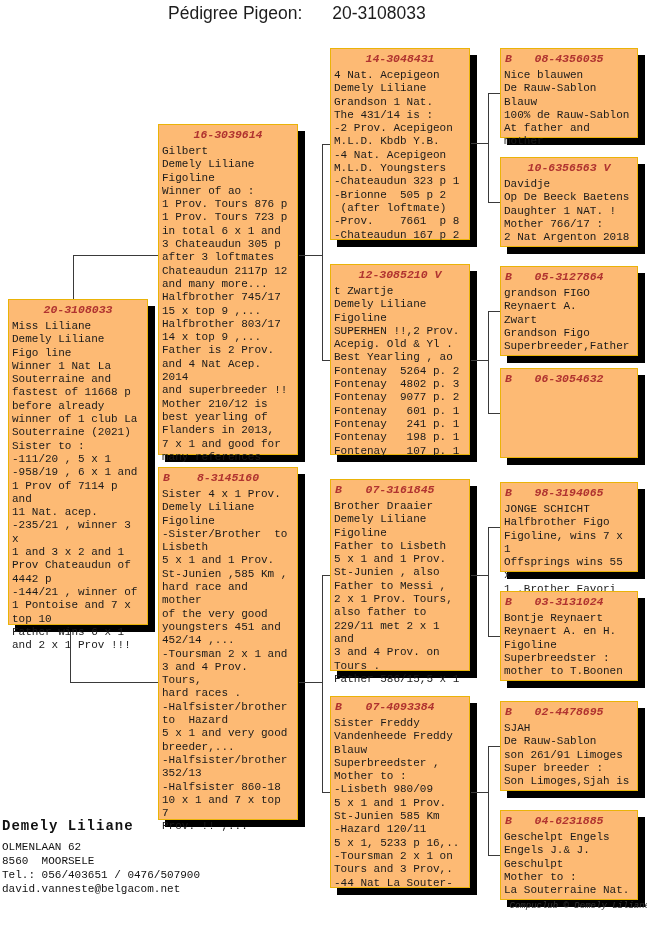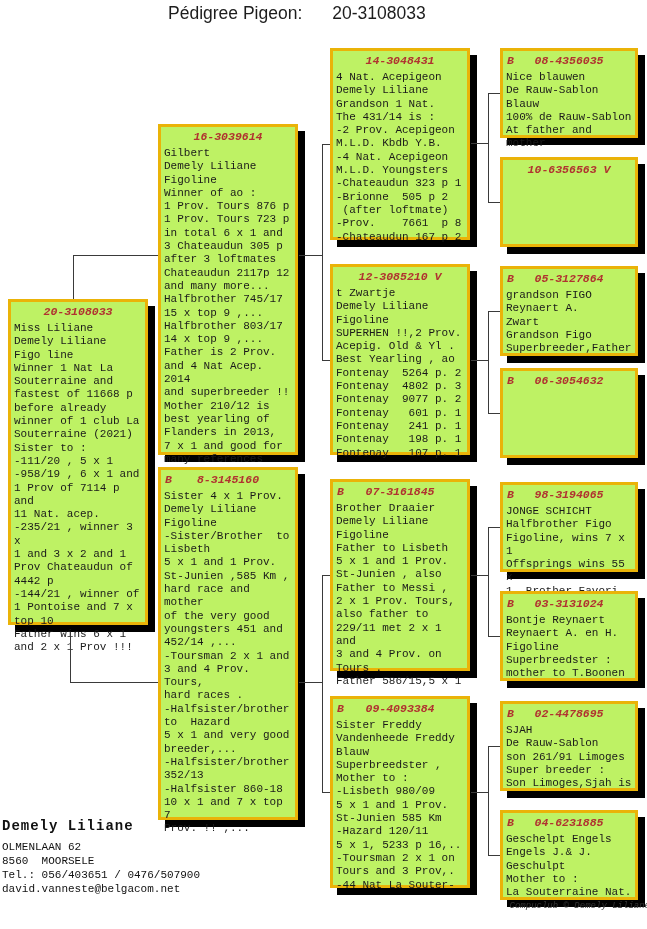--- a/index.html
+++ b/index.html
@@ -1,21 +1,21 @@
 <!DOCTYPE html>
 <html><head>
 <meta charset="utf-8">
 <style>
   html,body{margin:0;padding:0;background:#fff;}
   #page{position:relative;width:647px;height:929px;background:#ffffff;overflow:hidden;
         font-family:"Liberation Mono","DejaVu Sans Mono",monospace;padding-left:12px;}
   #header{position:absolute;left:168px;top:3px;display:flex;gap:30px;
           font-family:"Liberation Sans","DejaVu Sans",sans-serif;
           font-size:17.5px;color:#1d1d1d;white-space:nowrap;}
-  .pbox{position:absolute;background:#bef264;border:3px solid #eab308;
+  .pbox{position:absolute;background:#fdba74;border:1px solid #eab308;
         box-shadow:7px 7px 0 0 #000;box-sizing:border-box;}
   .ptitle{position:relative;text-align:center;font-size:11.5px;font-weight:bold;font-style:italic;
           color:#b03330;padding-top:3px;height:15px;white-space:nowrap;}
   .country{position:absolute;left:4px;top:3px;}
   .pbody{padding:2px 3px 0 3px;font-size:11px;line-height:13.3px;color:#1a1a1a;
          white-space:pre-wrap;}
   .hline,.vline{position:absolute;background:#3a3a3a;}
   .hline{height:1px;}
   .vline{width:1px;}
   #owner{position:absolute;left:2px;top:818px;color:#111;}
@@ -179,21 +179,21 @@
 also father to
 229/11 met 2 x 1 and
 3 and 4 Prov. on
 Tours .
 Father 586/15,5 x 1</div>
   </div>
 
   <div class="pbox" style="left:330px;top:696px;width:140px;height:192px;">
     <div class="ptitle">
       <span class="country">B</span>
-      <span>09-4093384</span>
+      <span>07-4093384</span>
     </div>
     <div class="pbody">Sister Freddy
 Vandenheede Freddy
 Blauw
 Superbreedster ,
 Mother to :
 -Lisbeth 980/09
 5 x 1 and 1 Prov.
 St-Junien 585 Km
 -Hazard 120/11
@@ -213,20 +213,25 @@
 Blauw
 100% de Rauw-Sablon
 At father and mother</div>
   </div>
 
   <div class="pbox" style="left:500px;top:157px;width:138px;height:90px;">
     <div class="ptitle">
       <span class="country"></span>
       <span>10-6356563 V</span>
     </div>
+    <div class="pbody">Davidje
+Op De Beeck Baetens
+Daughter 1 NAT. !
+Mother 766/17 :
+2 Nat Argenton 2018</div>
   </div>
 
   <div class="pbox" style="left:500px;top:266px;width:138px;height:90px;">
     <div class="ptitle">
       <span class="country">B</span>
       <span>05-3127864</span>
     </div>
     <div class="pbody">grandson FIGO
 Reynaert A.
 Zwart

